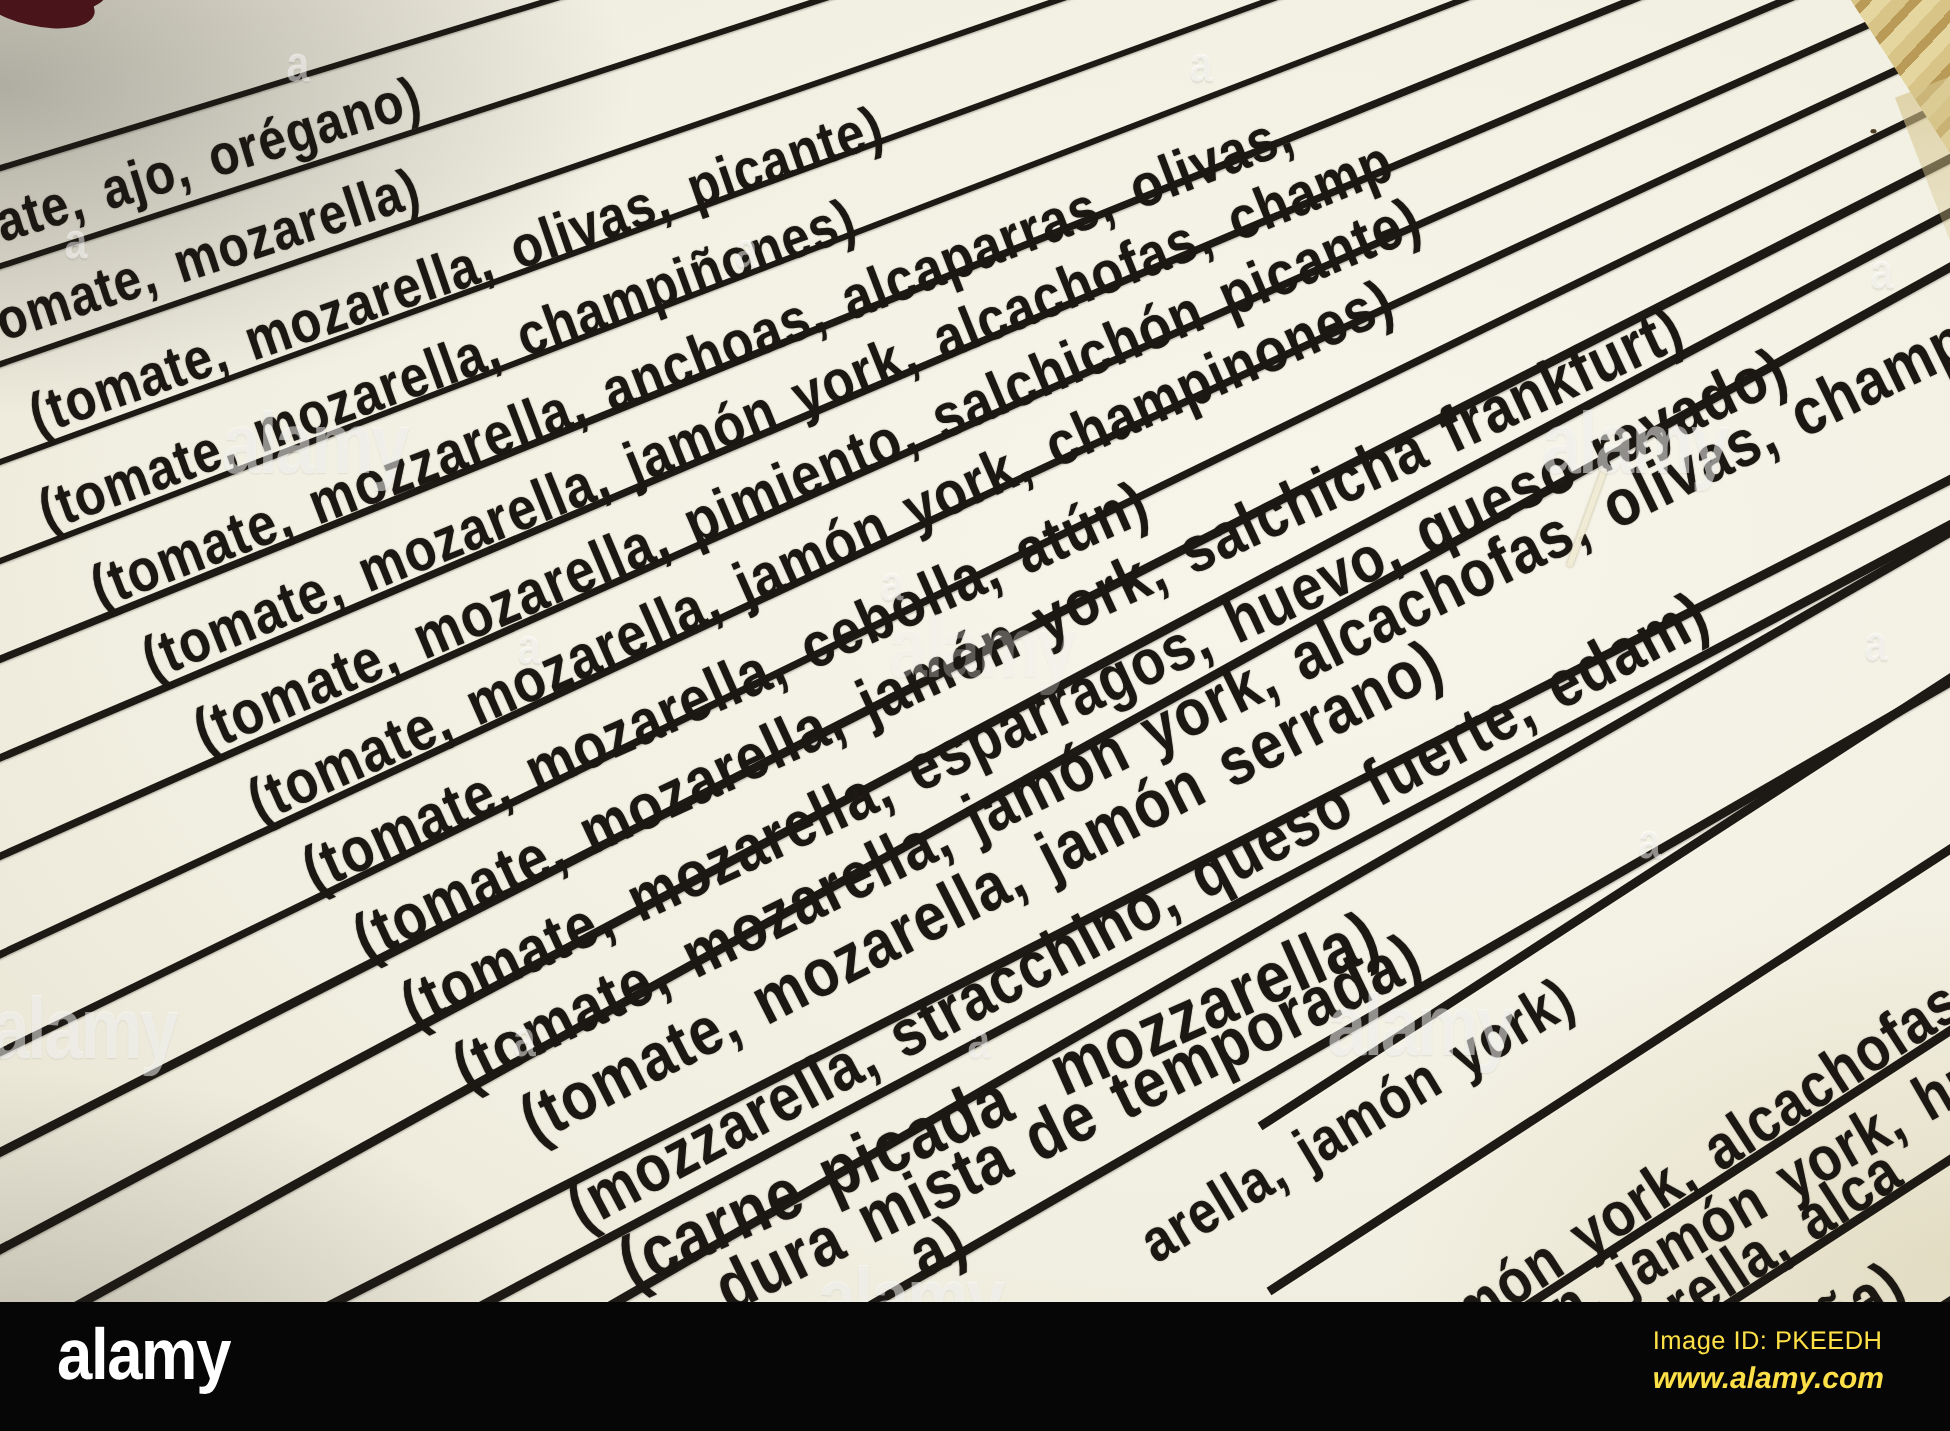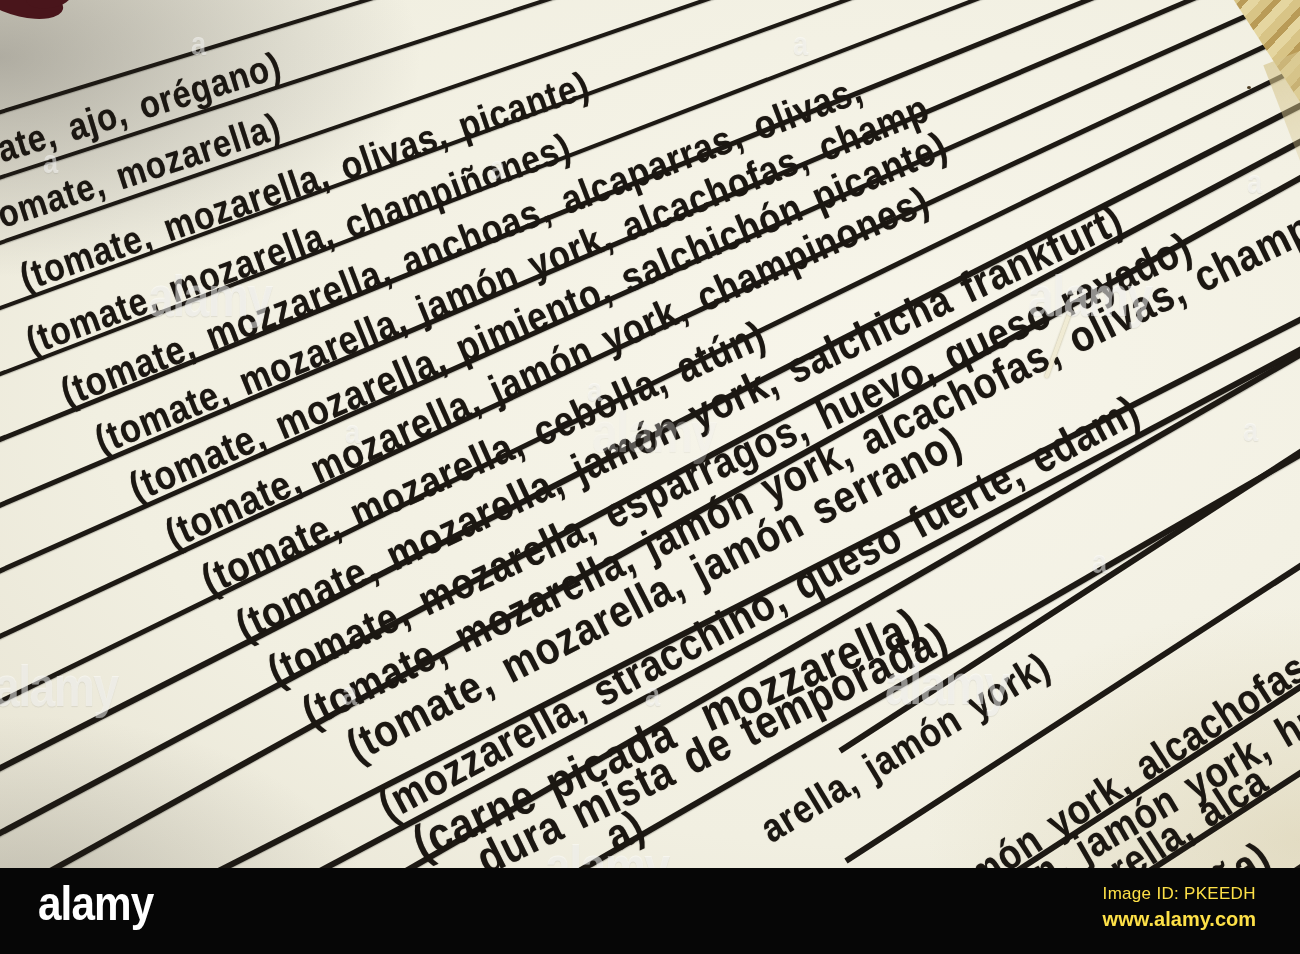--- a/index.html
+++ b/index.html
@@ -38,21 +38,21 @@
     position:absolute; left:1262px; top:58px; width:40px; height:195px;
     transform:rotate(-21deg); transform-origin:50% 0;
     background:linear-gradient(180deg, rgba(213,196,140,0.65), rgba(213,196,140,0.25) 60%, rgba(213,196,140,0) 100%);
   }
   .thread{position:absolute; left:1056px; top:310px; width:4px; height:70px; transform:rotate(20deg); background:#f0ead3; border-radius:3px; box-shadow:0 0 2px rgba(130,118,70,.55); opacity:.95;}
   .speck{position:absolute; left:1247px; top:86px; width:4px; height:3px; background:#4e3d23; border-radius:50%;}
   #bar{position:absolute; left:0; top:868px; width:1300px; height:86px; background:#060606;}
   #bar .logo{position:absolute; left:38px; top:8px; color:#fff; font-weight:700; font-size:48px; letter-spacing:-1px; transform:scaleX(0.88); transform-origin:0 0;}
   #bar .right{position:absolute; right:44px; top:16px; text-align:left; color:#fde047;}
   #bar .idline{font-size:17px; font-weight:400; letter-spacing:.3px;}
-  #bar .urlline{font-size:20px; font-weight:700; margin-top:4px;}
+  #bar .urlline{font-size:20px; font-weight:700; margin-top:4px;font-style:italic;}
 </style>
 </head>
 <body>
 
 <div id="stage">
 
   <div class="sheet">
 
     <div class="rule" style="top:263px;height:4px;transform:rotate(-17deg);"></div>
     <div class="rule" style="top:338px;height:4px;transform:rotate(-18deg);"></div>

